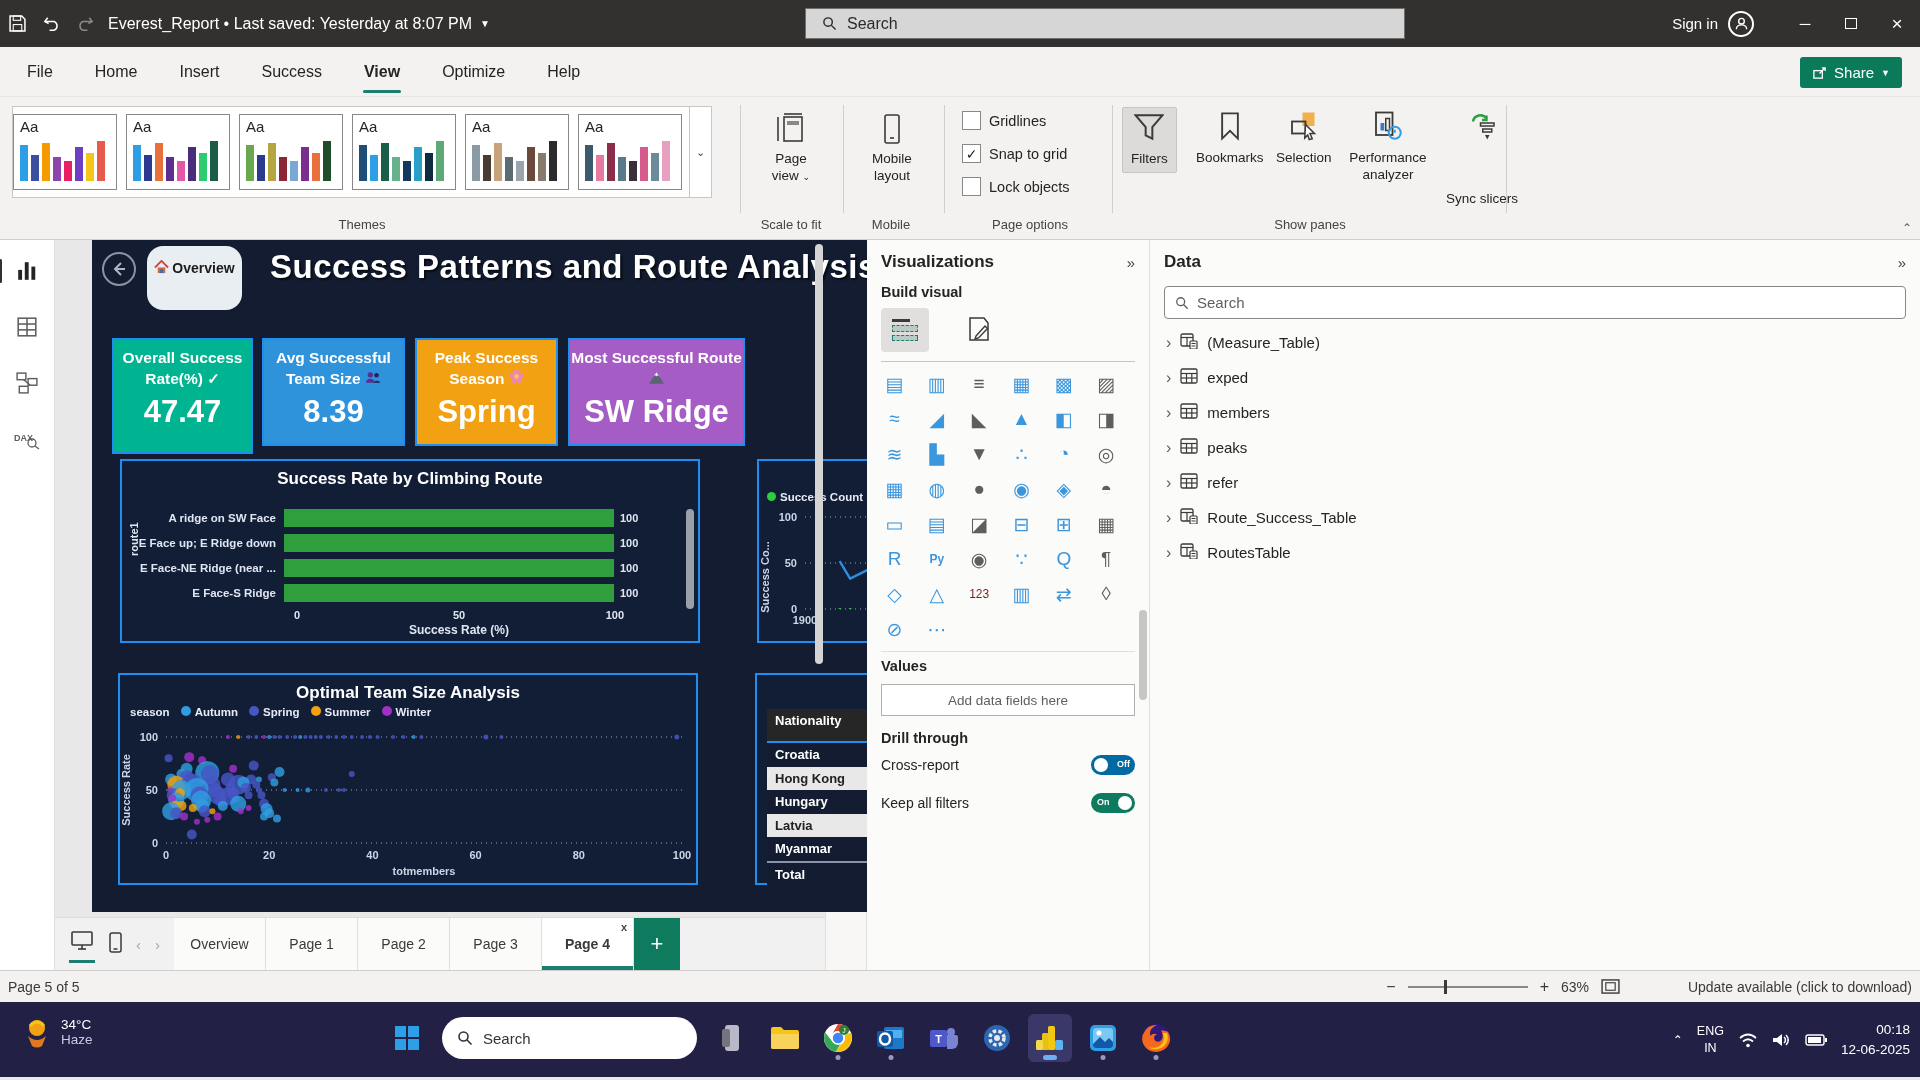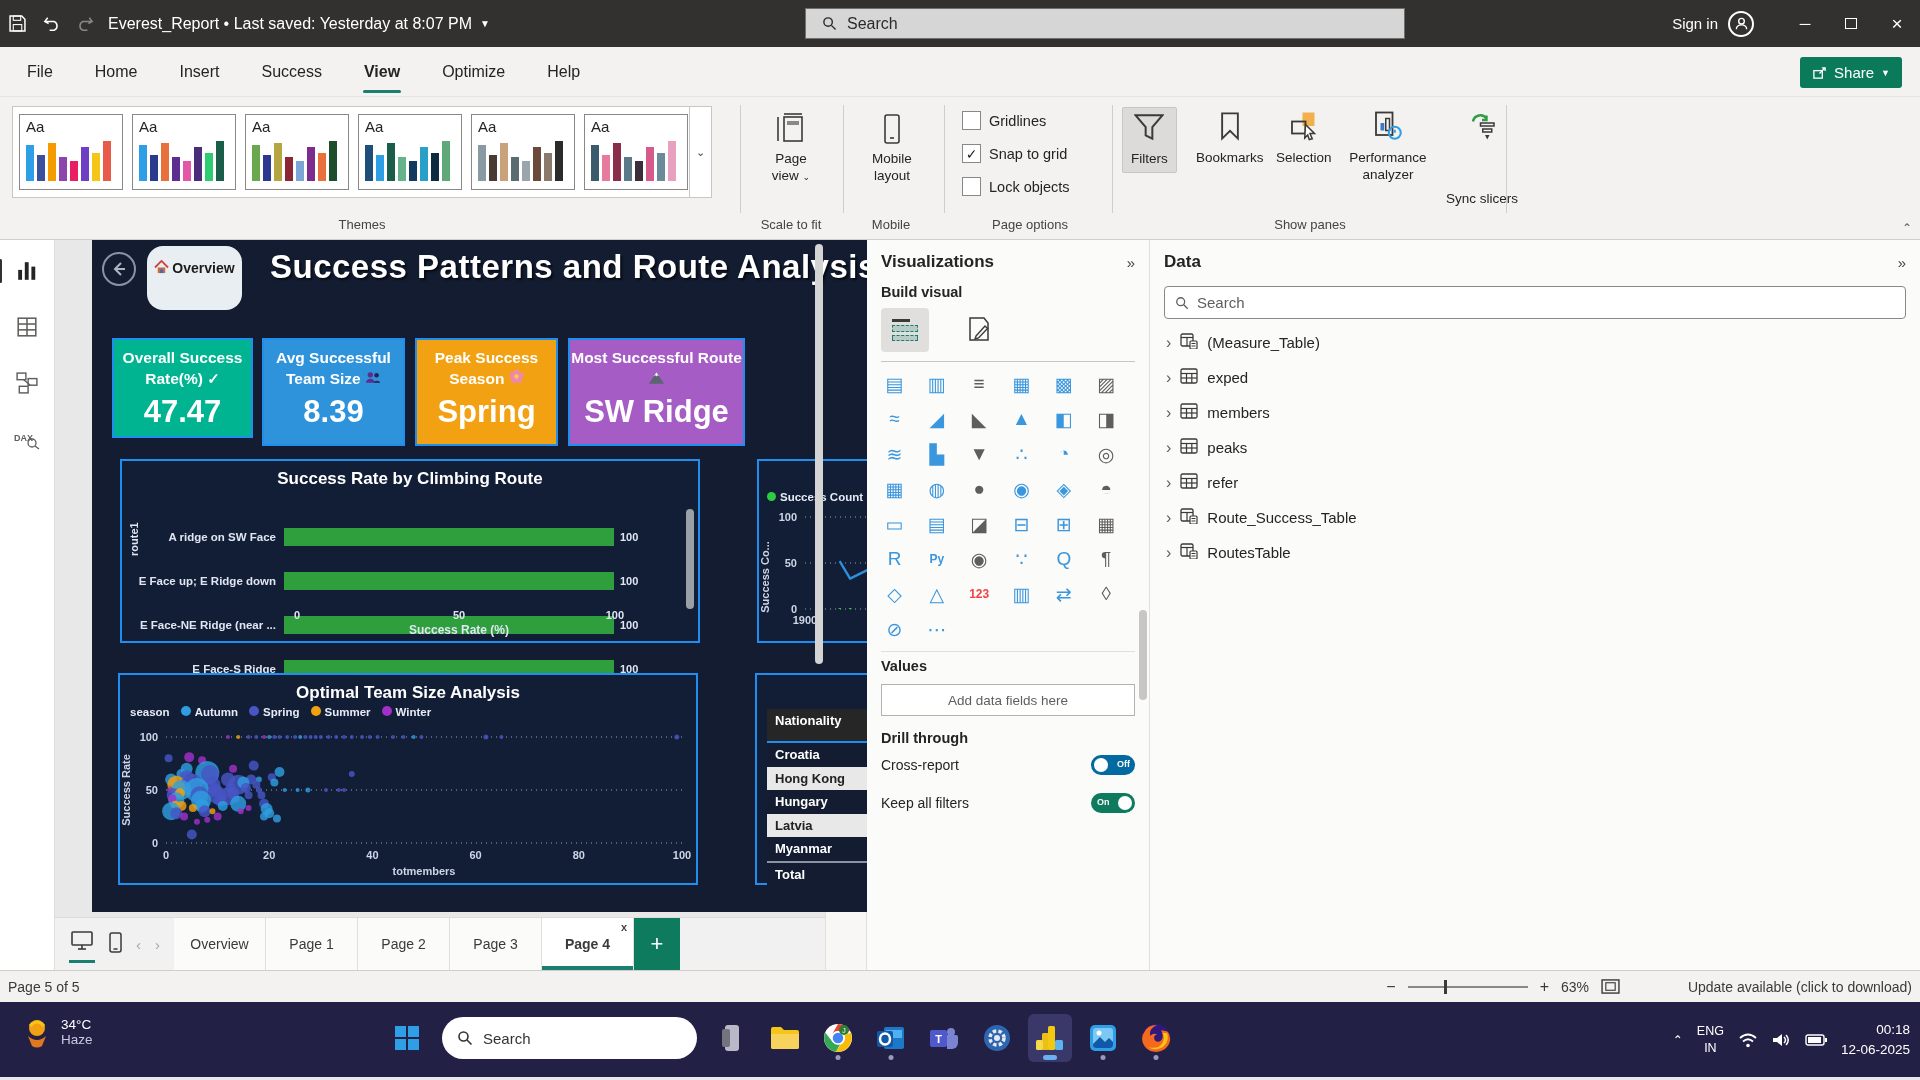--- a/index.html
+++ b/index.html
@@ -18,21 +18,21 @@
 
   
   .menubar { height:50px; background:#f3f2f1; display:flex; align-items:center; position:relative; border-bottom:1px solid #e6e4e2;}
   .menu-item { padding:0 21px; font-size:16px; color:#252423; height:50px; display:flex; align-items:center; cursor:pointer; position:relative; }
   .menu-item.active { font-weight:bold; }
   .menu-item.active::after { content:""; position:absolute; left:20px; right:20px; bottom:4px; height:3px; background:#1b7e6e; border-radius:2px; }
   .share-btn { position:absolute; right:18px; top:10px; height:31px; background:#0b7a5b; color:#fff; border-radius:3px; display:flex; align-items:center; gap:7px; padding:0 12px; font-size:15px; cursor:pointer; }
 
   
   .ribbon { height:143px; background:#f3f2f1; position:relative; border-bottom:1px solid #d0cecd; }
-  .themes-box { position:absolute; left:12px; top:9px; width:700px; height:92px; background:#fff; border:1px solid #c8c6c4; display:flex; align-items:center; padding-left:6px; }
+  .themes-box { position:absolute; left:12px; top:9px; width:700px; height:92px; background:#fff; border:1px solid #c8c6c4; display:flex; align-items:center; }
   .theme-card { width:104px; height:76px; border:1px solid #8a8886; background:#fff; margin-right:9px; padding:3px 6px; cursor:pointer; }
   .theme-aa { font-size:15px; color:#252423; }
   .theme-bars { display:flex; align-items:flex-end; gap:3px; height:42px; margin-top:4px; }
   .theme-bars div { width:8px; }
   .themes-chevron { position:absolute; right:0; top:0; width:22px; height:90px; border-left:1px solid #c8c6c4; display:flex; align-items:center; justify-content:center; color:#444; cursor:pointer; font-size:11px;}
   .ribbon-label { position:absolute; top:120px; font-size:13px; color:#444; text-align:center; }
   .rb-sep { position:absolute; top:8px; bottom:26px; width:1px; background:#d0cecd; }
   .rb-btn { position:absolute; display:flex; flex-direction:column; align-items:center; gap:4px; font-size:13.5px; color:#252423; cursor:pointer; padding:4px 8px; border-radius:2px; text-align:center; line-height:1.25;}
   .rb-btn.pressed { background:#dcdbda; border:1px solid #c8c6c4; }
   .rb-check { position:absolute; display:flex; align-items:center; gap:8px; font-size:14.5px; color:#252423; cursor:pointer; }
@@ -58,21 +58,21 @@
   .filter-title { color:#fff; font-weight:bold; font-size:15px; text-align:center; display:flex; align-items:center; justify-content:center; gap:5px; line-height:1.2;}
   .range-box { width:80px; height:26px; background:#1a2742; border:1px solid #7a8aa5; color:#fff; font-weight:bold; font-size:13px; display:flex; align-items:center; padding-left:9px; }
   .slider-track { position:relative; height:4px; background:#cfd6e4; border-radius:2px; }
   .slider-handle { position:absolute; top:-9px; width:21px; height:21px; background:#fff; border-radius:50%; cursor:pointer; }
   .dd { height:27px; background:#16233f; border:1px solid #7a8aa5; color:#fff; font-size:13px; font-weight:bold; display:flex; align-items:center; justify-content:space-between; padding:0 8px; cursor:pointer; }
   .kpi { position:absolute; border:2px solid #1f8ef0; color:#fff; text-align:center; padding-top:8px; }
   .kpi-title { font-size:15.5px; font-weight:bold; line-height:1.35; }
   .kpi-value { font-size:31px; font-weight:bold; margin-top:4px; }
   .chart-title { text-align:center; color:#fff; font-weight:bold; font-size:17px; margin-top:8px; }
   .axis-text { fill:#cdd6e6; font-size:11px; font-weight:bold; }
-  .bar-row { display:flex; align-items:center; height:25px;margin-top:19px; }
+  .bar-row { display:flex; align-items:center; height:25px; }
   .bar-label { width:152px; text-align:right; color:#dfe6f2; font-size:11.5px; font-weight:bold; padding-right:8px; white-space:nowrap; }
   .bar-track { width:330px; height:18px; }
   .bar-fill { height:100%; background:#2f9e3c; }
   .bar-val { color:#dfe6f2; font-size:11px; font-weight:bold; padding-left:6px; }
   .scroll-thumb { position:absolute; right:4px; width:8px; border-radius:4px; background:#9aa0a8; }
 
   
   .tbl { position:absolute; left:10px; right:20px; top:34px; font-size:13px; }
   .tbl-head { display:flex; background:#262626; color:#fff; font-weight:bold; height:34px; border-bottom:2px solid #1f8ef0; position:relative;}
   .tbl-row { display:flex; height:23.5px; }
@@ -801,21 +801,21 @@
                 </div>
               </div>
             <div class="tbl-total">
               <div class="tc-name" style="border-right:1px solid #1f8ef0;">Total</div>
               <div class="tc-rate">46.22</div>
             </div>
           </div>
           <div class="scroll-thumb" style="top:42px;height:120px;right:6px;"></div>
         </div>
 
-      <div class="kpi" style="left: 20px; top: 98px; width: 141px; height: 100px; background: rgb(0, 180, 145);">
+      <div class="kpi" style="left: 20px; top: 98px; width: 141px; height: 116px; background: rgb(0, 180, 145);">
             <div class="kpi-title">Overall Success Rate(%) <span style="font-size:15px;">✓</span></div>
             <div class="kpi-value">47.47</div>
           </div>
           <div class="kpi" style="left: 170px; top: 98px; width: 143px; height: 108px; background: rgb(46, 147, 219);">
             <div class="kpi-title">Avg Successful Team Size <svg width="16" height="13" viewBox="0 0 18 14">
                 <circle cx="6" cy="4" r="3" fill="#5b2d8f"></circle>
                 <path d="M1 13 a5 4.5 0 0 1 10 0" fill="#5b2d8f"></path>
                 <circle cx="13" cy="4.5" r="2.5" fill="#2d1f4f"></circle>
                 <path d="M9.5 13 a4.3 4 0 0 1 7.8 0" fill="#2d1f4f"></path>
               </svg></div>
@@ -946,21 +946,21 @@
         <div class="viz-ic" style="color: rgb(58, 150, 221);">⊞</div>
         <div class="viz-ic" style="color: rgb(96, 94, 92);">▦</div>
         <div class="viz-ic" style="color: rgb(58, 150, 221);">R</div>
         <div class="viz-ic" style="color: rgb(58, 150, 221); font-size: 12px; font-weight: bold;">Py</div>
         <div class="viz-ic" style="color: rgb(96, 94, 92);">◉</div>
         <div class="viz-ic" style="color: rgb(58, 150, 221);">∵</div>
         <div class="viz-ic" style="color: rgb(58, 150, 221);">Q</div>
         <div class="viz-ic" style="color: rgb(96, 94, 92);">¶</div>
         <div class="viz-ic" style="color: rgb(58, 150, 221);">◇</div>
         <div class="viz-ic" style="color: rgb(58, 150, 221);">△</div>
-        <div class="viz-ic" style="color: #ef4444; font-size: 12px; font-weight: bold;">123</div>
+        <div class="viz-ic" style="color: #7f1d1d; font-size: 12px; font-weight: normal;">123</div>
         <div class="viz-ic" style="color: rgb(58, 150, 221);">▥</div>
         <div class="viz-ic" style="color: rgb(58, 150, 221);">⇄</div>
         <div class="viz-ic" style="color: rgb(96, 94, 92);">◊</div>
         <div class="viz-ic" style="color: rgb(58, 150, 221);">⊘</div>
         <div class="viz-ic" style="color: rgb(58, 150, 221);">⋯</div>
       </div>
     <div style="height:1px;background:#e1dfdd;margin:4px 14px;"></div>
     <div style="padding:2px 14px;font-size:14.5px;font-weight:bold;color:#252423;">Values</div>
     <div class="add-fields">Add data fields here</div>
     <div style="padding:6px 14px 0;font-size:14.5px;font-weight:bold;color:#252423;">Drill through</div>

